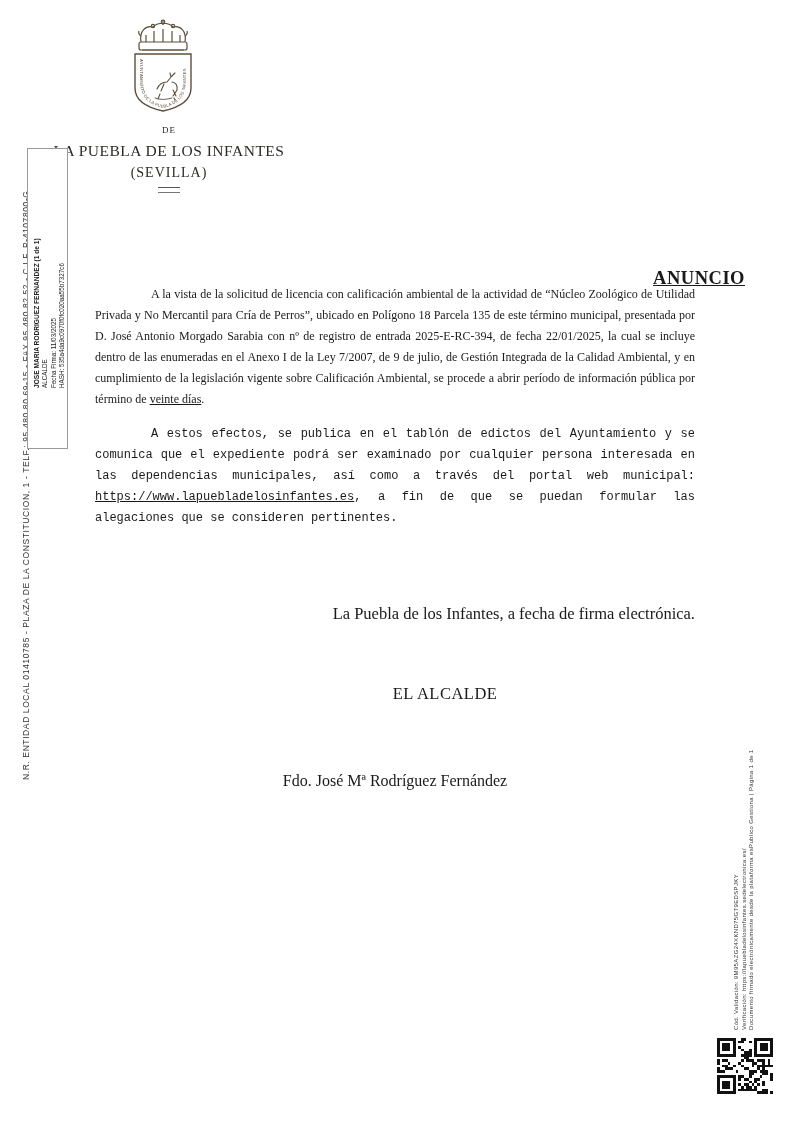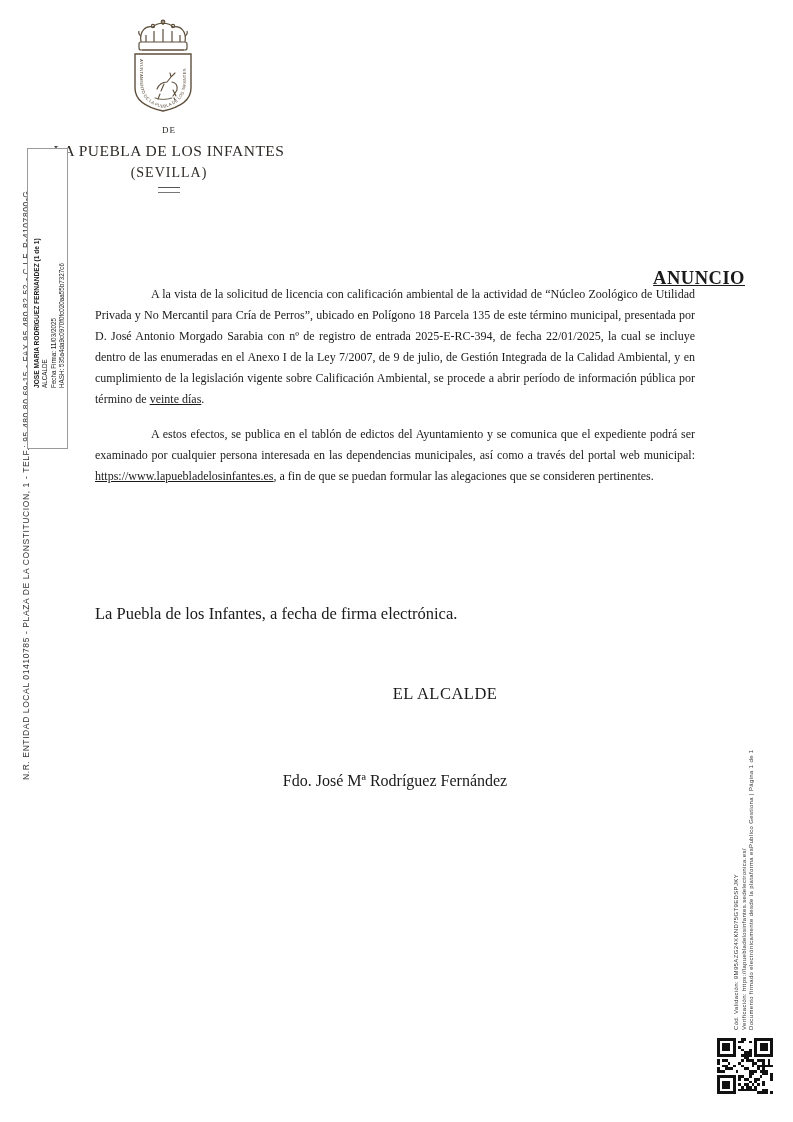--- a/index.html
+++ b/index.html
@@ -16,24 +16,24 @@
   .org-de{font-size:9px;letter-spacing:1px;margin-top:9px;color:#2e2a26;}
   .org-muni{font-size:15.5px;letter-spacing:.5px;margin-top:7px;color:#2e2a26;white-space:nowrap;}
   .org-prov{font-size:14px;letter-spacing:1px;margin-top:5px;color:#2e2a26;}
   .org-rule{width:22px;height:4px;margin:6px auto 0;border-top:1.6px solid #555;border-bottom:1px solid #777;}
 
   
   .doc-title-wrap{position:absolute;left:95px;top:224px;width:600px;padding-left:50px;text-align:right;margin-top:44px;}
   .doc-title{font-size:18.5px;font-weight:bold;text-decoration:underline;letter-spacing:.5px;}
   .content{position:absolute;left:95px;top:284px;width:600px;font-size:12px;line-height:21px;text-align:justify;}
   .content p{margin:0;text-indent:56px;}
-  .content p + p{margin-top:14px;}
+  .content p + p{margin-top:14px;font-family:Liberation Mono, monospace;}
   .u{text-decoration:underline;}
   .doc-link{color:#1a1a1a;text-decoration:underline;cursor:pointer;}
-  .place-line{position:absolute;left:95px;top:604px;width:600px;text-align:left;font-size:16.5px;}
+  .place-line{position:absolute;left:95px;top:604px;width:600px;text-align:right;font-size:16.5px;}
   .role-line{position:absolute;left:95px;top:644px;width:600px;padding-left:50px;text-align:center;font-size:16.5px;letter-spacing:.5px;margin-top:40px;}
   .signature-line{position:absolute;left:95px;top:772px;width:600px;text-align:center;font-size:16px;}
 
   
   .vtext{position:absolute;transform:rotate(-90deg);transform-origin:left top;
          font-family:"Liberation Sans", sans-serif;color:#3a3a3a;white-space:nowrap;}
   .entity-text{left:21px;top:780px;width:645px;font-size:8.5px;letter-spacing:.6px;color:#333;}
   .stamp-box{position:absolute;left:27px;top:148px;width:39px;height:299px;border:1px solid #9a9a9a;background:#fff;}
   .stamp-text{left:33px;top:388px;width:200px;font-size:6.3px;line-height:8.4px;color:#222;}
   .stamp-name{font-weight:bold;font-size:6.6px;}

